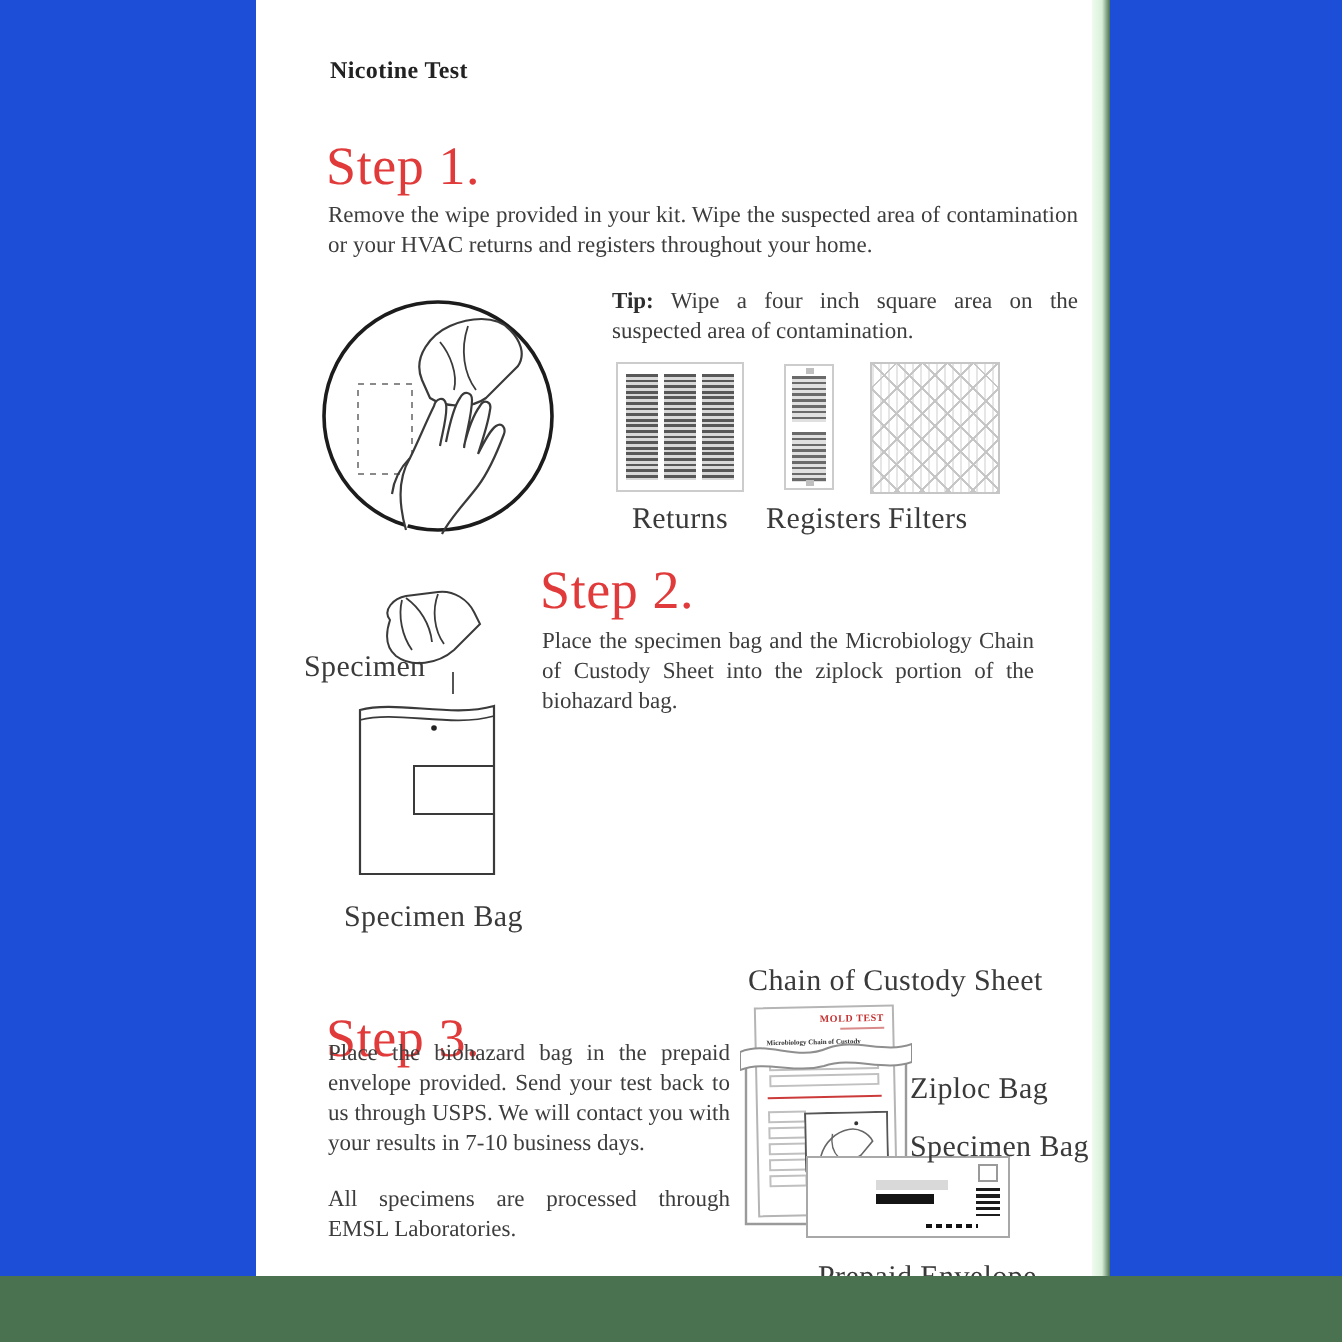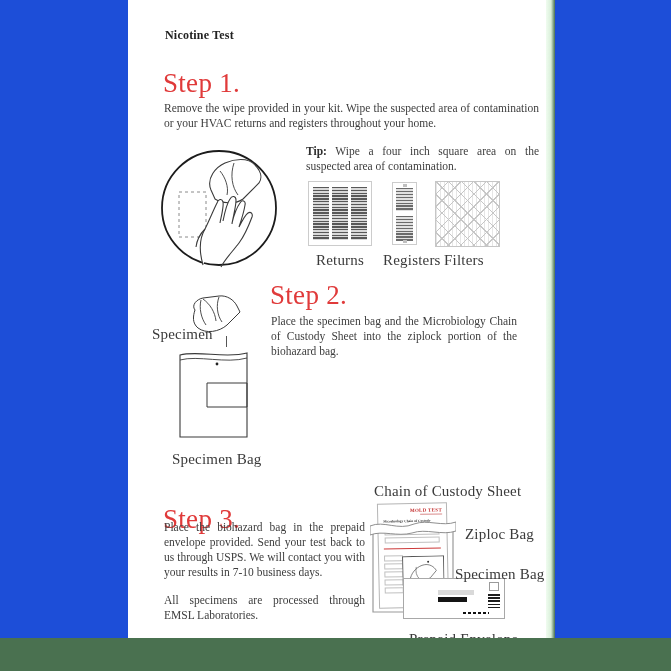--- a/index.html
+++ b/index.html
@@ -70,21 +70,21 @@
   .envelope { position:absolute; left:275px; top:578px; width:102px; height:41px;
     background:#fff; border:1px solid #a8a8a8; z-index:6; }
   .stamp { position:absolute; right:5px; top:3px; width:10px; height:9px; border:1px solid #9a9a9a; }
   .envbarcode { position:absolute; right:4px; top:15px; width:12px; height:14px;
     background: repeating-linear-gradient(180deg, #1c1c1c 0 1.6px, #fff 1.6px 3.2px); }
   .addr-gray { position:absolute; left:34px; top:11px; width:36px; height:5px; background:#d9d9d9; }
   .addr-black { position:absolute; left:34px; top:18px; width:29px; height:5px; background:#141414; }
   .env-microtext { position:absolute; right:15px; bottom:4px; width:26px; height:2px;
     background: repeating-linear-gradient(90deg, #111 0 3px, transparent 3px 5px); }
   .lbl-chain { left:246px; top:483px; }
-  .lbl-ziploc { left:327px; top:526px; z-index:7;padding-left:10px; }
+  .lbl-ziploc { left:327px; top:537px; z-index:7; }
   .lbl-specbag2 { left:327px; top:566px; z-index:7; }
   .lbl-envelope { left:281px; top:631px; }
   .lbl-specimen { left:24px; top:326px; }
   .lbl-specbag { left:44px; top:451px; }
   .lbl-returns { left:180px; top:252px; width:64px; text-align:center; }
   .lbl-registers { left:255px; top:252px; width:44px; text-align:right; }
   .lbl-filters { left:316px; top:252px; width:65px; text-align:left; }
 </style>
 </head>
 <body>

